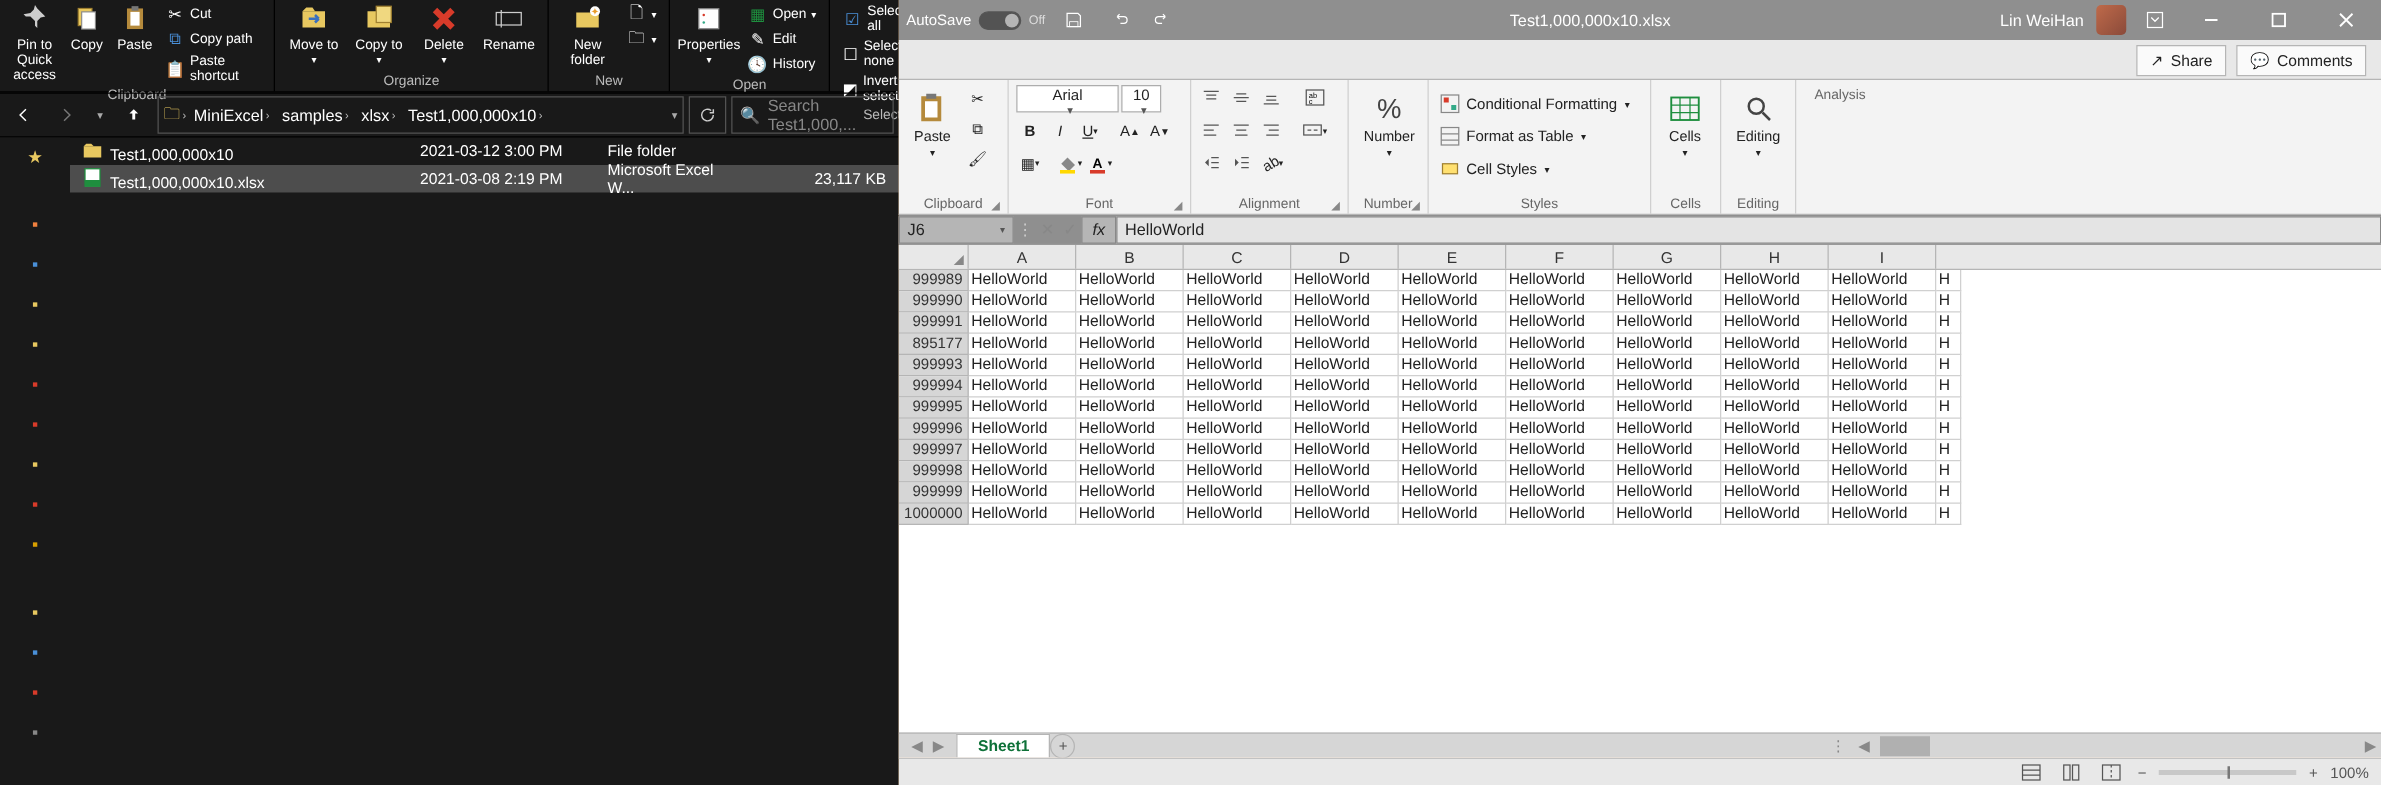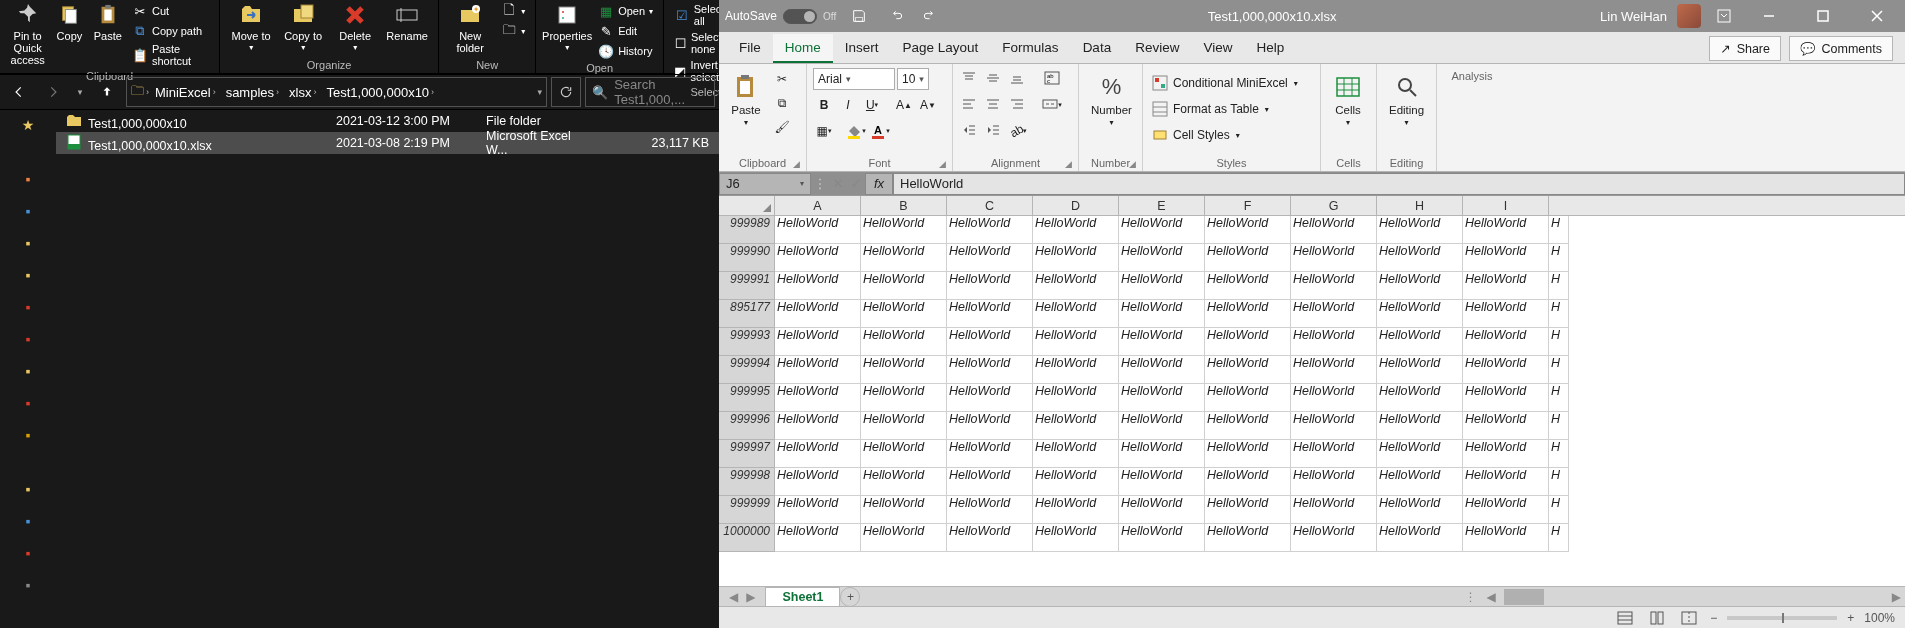--- a/index.html
+++ b/index.html
@@ -64,40 +64,40 @@
 
 .xl-ribbon { height: 108px; background: #f3f3f3; border-bottom: 1px solid #b5b5b5; display: flex; }
 .xl-rblock { border-right: 1px solid #cfcfcf; display: flex; flex-direction: column; padding: 4px 6px 0 6px; }
 .xl-rblock .body { flex: 1; display: flex; gap: 4px; align-items: flex-start; }
 .xl-rblock .title { text-align: center; font-size: 11px; color: #666; padding: 2px 0; position: relative; }
 .xl-rblock .title .launcher { position: absolute; right: 0; bottom: 2px; font-size: 9px; color: #888; }
 .xb { display: flex; align-items: center; justify-content: center; cursor: default; }
 .col { display: flex; flex-direction: column; gap: 2px; }
 .row { display: flex; gap: 2px; align-items: center; }
 .mini { width: 22px; height: 22px; } .mini svg { width: 16px; height: 16px; }
-.font-sel { border: 1px solid #adadad; height: 22px; font-size: 12px; padding: 0 4px; display: flex; align-items: center; background: #fff; }
+.font-sel { border: 1px solid #adadad; height: 22px; font-size: 12px; padding: 0 4px; display: flex; align-items: center; background: #fff; flex-direction: column; }
 .font-sel .dd { margin-left: 4px; color: #555; font-size: 9px; }
 .bigico { display: flex; flex-direction: column; align-items: center; justify-content: center; gap: 2px; font-size: 11.5px; text-align: center; padding: 4px 6px; }
 .bigico .ic { width: 30px; height: 30px; display: flex; align-items: center; justify-content: center; }
 .styles-item { display: flex; align-items: center; gap: 4px; font-size: 12px; padding: 2px 2px; cursor: default; }
 .styles-item .ic { width: 18px; height: 18px; display: flex; align-items: center; justify-content: center; }
 
 .xl-formula { height: 24px; display: flex; align-items: center; background: #8f8f8f; border-bottom: 1px solid #999; font-size: 13px; color: #fff; }
 .namebox { width: 92px; background: #b5b5b5; height: 22px; border: 1px solid #888; display: flex; align-items: center; padding: 0 6px; color: #222; justify-content: space-between; }
 .fx-sep { width: 18px; height: 22px; display: flex; align-items: center; justify-content: center; color: #ccc; }
 .fx-label { width: 28px; text-align: center; font-style: italic; color: #222; background: #b5b5b5; height: 22px; display: flex; align-items: center; justify-content: center; border: 1px solid #888; }
 .fx-input { flex: 1; background: #e4e4e4; height: 22px; border: 1px solid #888; color: #222; padding: 0 6px; display: flex; align-items: center; }
 
 .grid-wrap { flex: 1; display: flex; flex-direction: column; background: #fff; overflow: hidden; position: relative; }
 .col-heads { display: flex; height: 20px; background: #e8e8e8; border-bottom: 1px solid #b5b5b5; }
 .corner { width: 56px; border-right: 1px solid #b5b5b5; background: #e8e8e8; position: relative; }
 .corner::after { content: ""; position: absolute; right: 3px; bottom: 3px; border-left: 8px solid transparent; border-bottom: 8px solid #888; }
 .colh { width: 86px; border-right: 1px solid #b5b5b5; text-align: center; font-size: 12.5px; color: #333; display: flex; align-items: center; justify-content: center; }
 .grid-rows { flex: 1; overflow: hidden; }
-.grow { display: flex; height: 28px; font-style: italic; }
+.grow { display: flex; height: 17px; }
 .rhead { width: 56px; background: #d6d6d6; border-right: 1px solid #b5b5b5; border-bottom: 1px solid #b5b5b5; text-align: right; padding-right: 4px; font-size: 12px; color: #333; }
 .gcell { width: 86px; border-right: 1px solid #d0d0d0; border-bottom: 1px solid #d0d0d0; font-size: 12.5px; padding-left: 2px; color: #222; overflow: hidden; white-space: nowrap; }
 .hscroll { height: 20px; background: #d6d6d6; border-top: 1px solid #b5b5b5; display: flex; align-items: center; }
 .sheet-nav { display: flex; align-items: center; gap: 8px; padding: 0 10px; }
 .sheet-tab { background: #fff; border: 1px solid #b5b5b5; border-bottom: none; padding: 2px 16px; color: #0e7138; font-weight: 600; font-size: 12.5px; }
 .sheet-add { width: 20px; height: 20px; border: 1px solid #b5b5b5; border-radius: 10px; display: flex; align-items: center; justify-content: center; color: #555; }
 .scroll-track { flex: 1; height: 16px; background: #d6d6d6; margin: 0 4px; position: relative; }
 .scroll-thumb { position: absolute; left: 0; width: 40px; height: 16px; background: #b0b0b0; }
 
 .status { height: 22px; background: #e8e8e8; border-top: 1px solid #b5b5b5; display: flex; align-items: center; justify-content: flex-end; padding: 0 10px; gap: 10px; font-size: 12px; color: #555; }
@@ -430,31 +430,20 @@
         </svg>
       </div>
     <div class="wbtn">
         <svg width="12" height="12">
           <path d="M1 1l10 10M11 1L1 11" stroke="#fff" stroke-width="1.5"></path>
         </svg>
       </div>
   </div>
 
   <div class="xl-tabs">
-    <div id="xl-tabrow" style="display:flex">
-        <div class="xl-tab">File</div>
-        <div class="xl-tab active">Home</div>
-        <div class="xl-tab">Insert</div>
-        <div class="xl-tab">Page Layout</div>
-        <div class="xl-tab">Formulas</div>
-        <div class="xl-tab">Data</div>
-        <div class="xl-tab">Review</div>
-        <div class="xl-tab">View</div>
-        <div class="xl-tab">Help</div>
-      </div>
     <div class="spacer"></div>
     <div class="share-btn">
         <span>↗</span>
         <span>Share</span>
       </div>
     <div class="share-btn">
         <span>💬</span>
         <span>Comments</span>
       </div>
   </div>
@@ -654,21 +643,21 @@
       <div class="body">
           <div class="col" style="gap:4px;padding-top:4px">
         <div class="styles-item">
               <span class="ic">
                 <svg width="16" height="16">
                   <rect x="1" y="1" width="14" height="14" fill="none" stroke="#888"></rect>
                   <rect x="3" y="3" width="4" height="4" fill="#d83b2a"></rect>
                   <rect x="9" y="9" width="4" height="4" fill="#3a8"></rect>
                 </svg>
               </span>
-              <span>Conditional MiniExcel</span>
+              <span>Conditional Formatting</span>
               <span style="font-size:8px;margin-left:2px">▾</span>
             </div>
         <div class="styles-item">
               <span class="ic">
                 <svg width="16" height="16">
                   <rect x="1" y="1" width="14" height="14" fill="none" stroke="#888"></rect>
                   <line x1="1" y1="6" x2="15" y2="6" stroke="#888"></line>
                   <line x1="1" y1="11" x2="15" y2="11" stroke="#888"></line>
                 </svg>
               </span>

